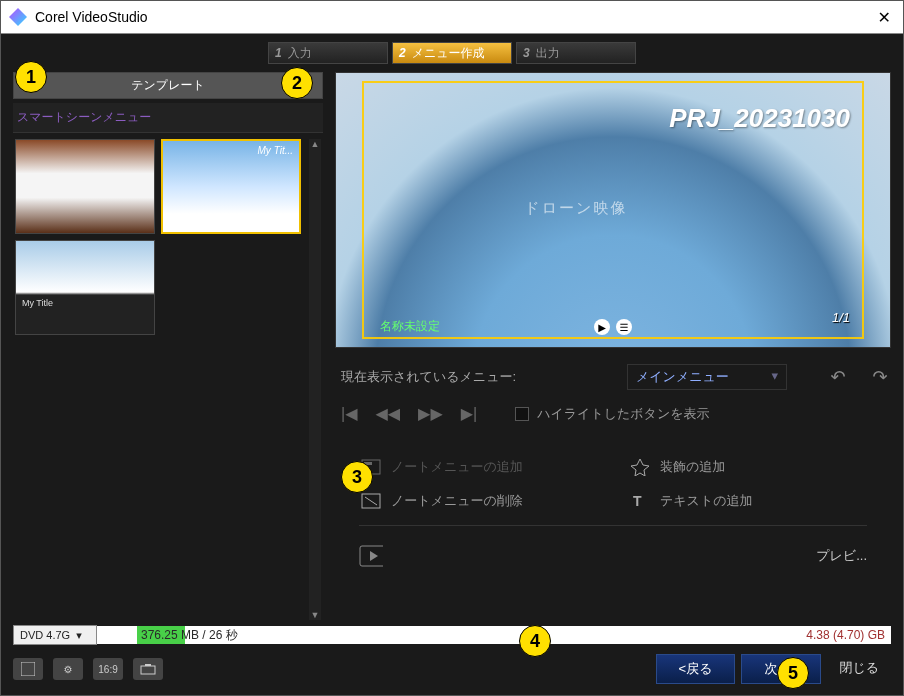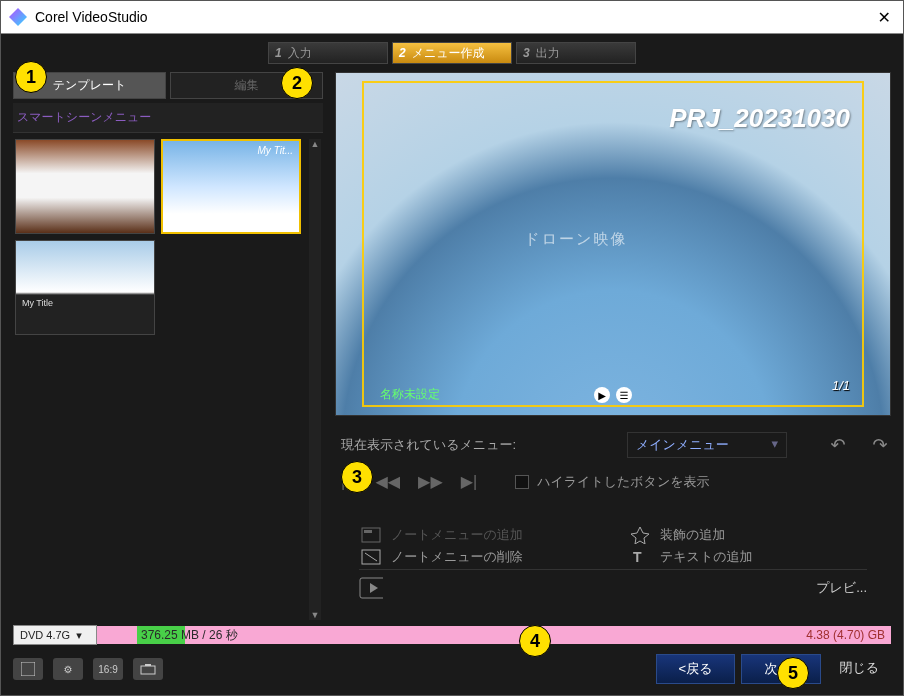--- a/index.html
+++ b/index.html
@@ -88,21 +88,21 @@
     .scroll-track {
       width: 12px; background: #222; position: relative;
     }
     .scroll-up, .scroll-down {
       position:absolute; left:0; right:0; height:10px; color:#888; text-align:center; font-size:9px; cursor:pointer;
     }
     .scroll-up { top:0; } .scroll-down { bottom:0; }
 
     
     .preview {
-      height: 344px; background: #2a2a2a; position: relative;
+      height: 276px; background: #2a2a2a; position: relative;
       background:
         radial-gradient(circle at 50% 110%, #7db4e0, #6eaad8 34%, #4e7ea8 58%, #b5d2e6 70%, #c9d8e6 100%);
       border: 1px solid #333;
     }
     .safe-zone {
       position:absolute; top:10px; left:28px; right:28px; bottom:10px;
       outline: 2px solid rgba(255,204,0,0.9);
     }
     .prj-title {
       position:absolute; top:30px; right:40px; color:#fff;
@@ -130,35 +130,35 @@
     .menu-icons { display:flex; gap:20px; margin-left:14px; }
     .round-icon { width:22px; height:22px; color:#888; display:flex; align-items:center; justify-content:center; cursor:pointer; font-size:18px; }
 
     .transport-row { display:flex; align-items:center; gap:18px; margin-top:14px; padding-left:6px; }
     .tp-btn { color:#666; font-size:16px; cursor:pointer; }
     .checkbox-wrap { display:flex; align-items:center; gap:8px; margin-left:20px; }
     .checkbox { width:14px; height:14px; border:1px solid #555; background:#111; cursor:pointer; }
     .check-label { color:#999; font-size:13px; }
 
     .tool-grid {
-      display:grid; grid-template-columns: 1fr 1fr; gap:2px 30px;
+      display:grid; grid-template-columns: 1fr 1fr; gap:14px 30px;
       margin-top:34px; padding: 0 24px;
     }
     .tool-item {
       display:flex; align-items:center; gap:8px; color:#999; cursor:pointer;
     }
     .tool-item.dis { color:#555; }
     .tool-icon { width:24px; height:20px; display:flex; align-items:center; justify-content:center; }
     .tool-icon svg { fill:#888; }
     .tool-divider { grid-column: 1 / -1; border-top:1px solid #333; }
     .preview-row { grid-column: 1 / -1; display:flex; justify-content:space-between; align-items:center; gap:8px; cursor:pointer; padding-top:6px; }
 
     
     .size-bar {
-      margin: 0 12px; height:18px; background:#f9a8d4; position:relative;
+      margin: 0 12px; height:18px; background:#ffffff; position:relative;
       display:flex; align-items:center; font-size:12px;
     }
     .disc-select {
       position:absolute; left:0; top:-1px; height:20px; background:#f0f0f0;
       border:1px solid #888; padding:0 14px 0 6px; font-size:11px; color:#222;
       display:flex; align-items:center; gap:6px;
     }
     .used-seg { position:absolute; left:124px; height:18px; width:48px; background:#48d048; }
     .used-text { position:absolute; left:128px; color:#2a2a2a; font-size:12px; z-index:1; }
     .total-text { position:absolute; right:6px; color:#a03030; font-size:12px; }
@@ -209,21 +209,20 @@
   <div class="step-tab">
     <span class="num">3</span>
     <span>出力</span>
   </div>
 </div>
 
 <div class="main">
   <div class="left-col">
     <div class="left-tabs">
       <div class="left-tab active">テンプレート</div>
-      <div class="left-tab dim">編集</div>
     </div>
     <div class="section-label">スマートシーンメニュー</div>
     <div class="thumb-pane">
       <div class="thumb-grid">
         <div class="thumb thumb1">
             <div class="thumb-inner"></div>
           </div>
         <div class="thumb thumb2 sel">
             <div class="thumb-inner"></div>
           </div>

